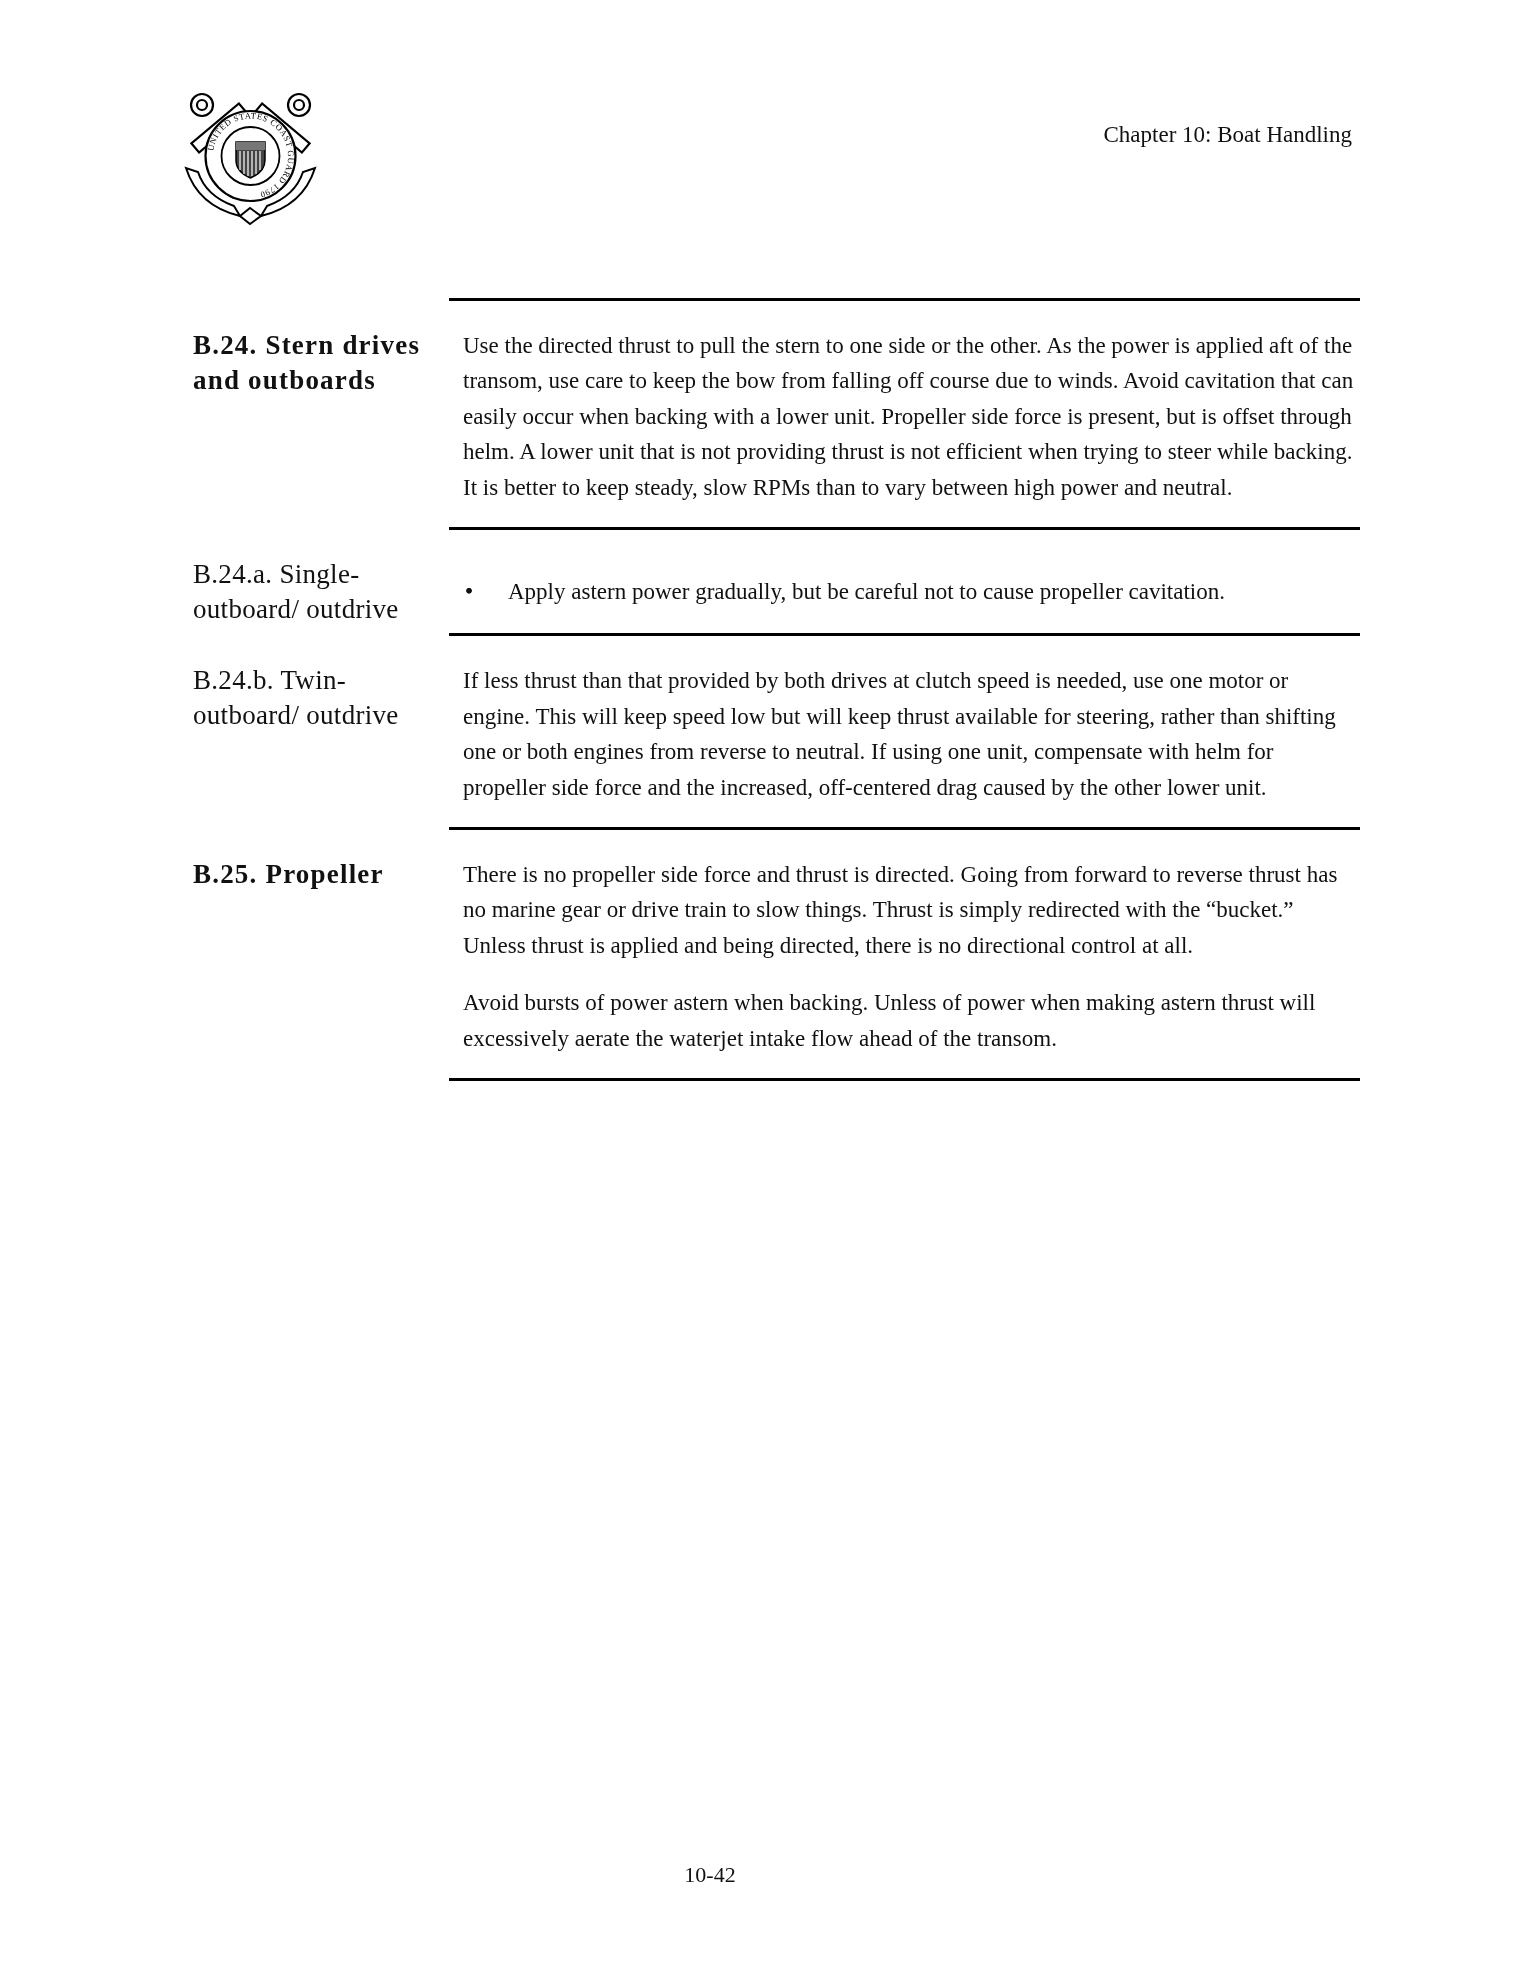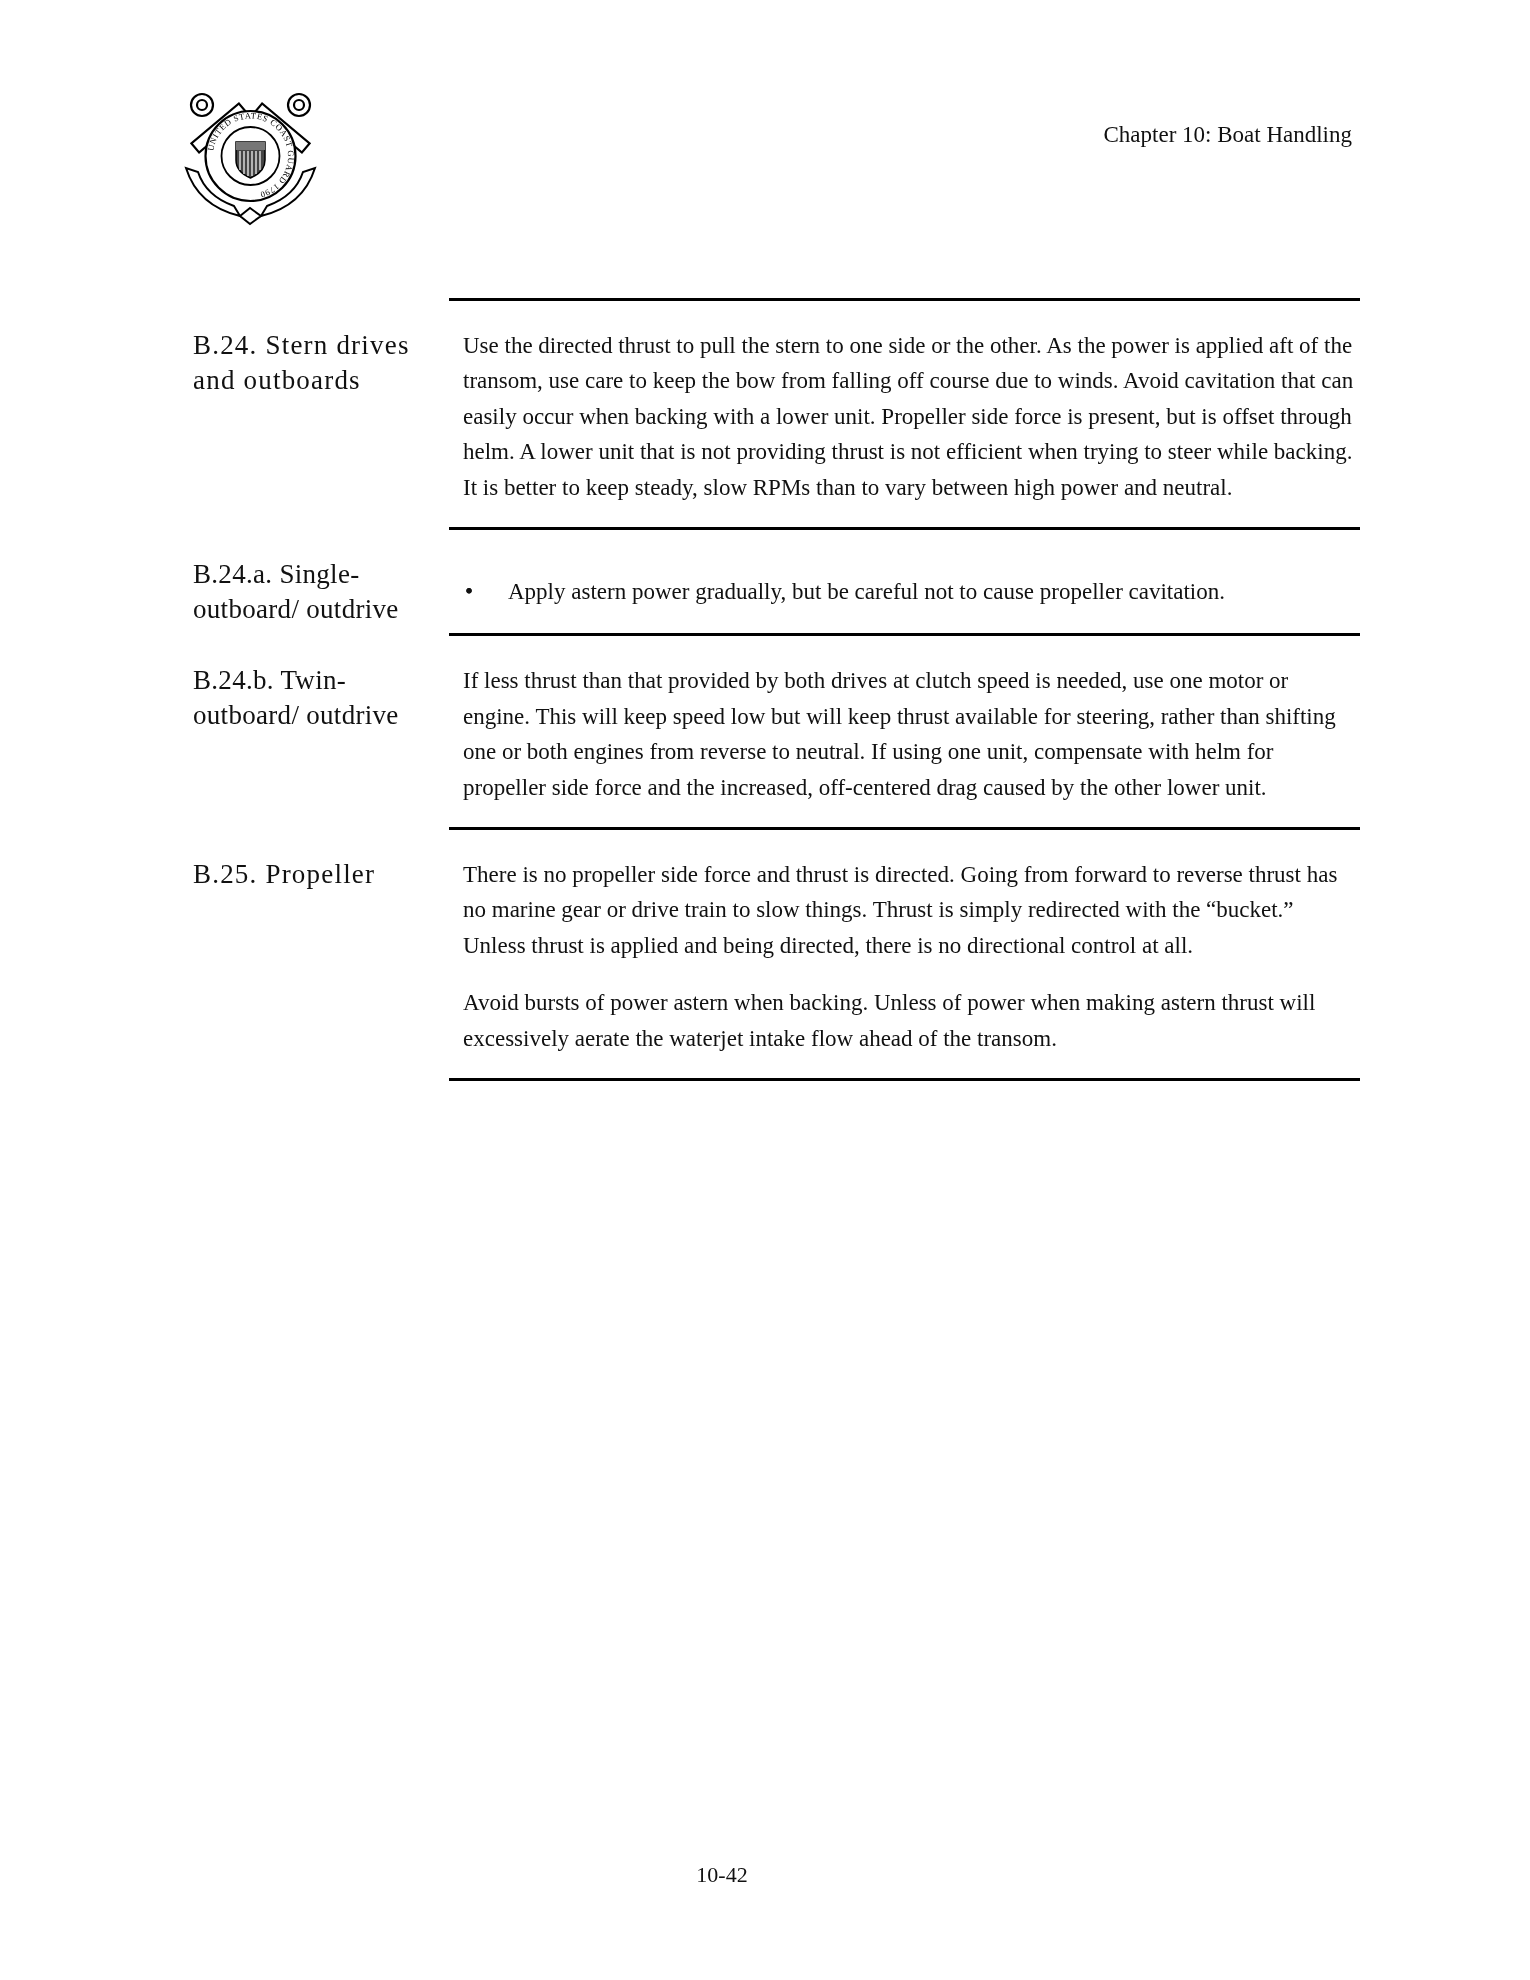--- a/index.html
+++ b/index.html
@@ -1,24 +1,24 @@
 <!DOCTYPE html>
 <html><head>
 <meta charset="utf-8">
 <style>
   html, body { margin: 0; padding: 0; background: #ffffff; }
   body { width: 1530px; height: 1980px; position: relative; overflow: hidden;
          font-family: "Liberation Serif", "DejaVu Serif", serif; color: #111; }
   .logo { position: absolute; left: 178px; top: 88px; width: 145px; height: 138px; }
   .running-head { position: absolute; right: 178px; top: 122px; font-size: 23px; }
-  .page-number { position: absolute; left: 12px; width: 1420px; top: 1862px; text-align: center; font-size: 22px; }
+  .page-number { position: absolute; left: 0; width: 1420px; top: 1862px; text-align: center; font-size: 22px; }
   .content { position: absolute; left: 193px; top: 298px; width: 1167px; }
   .row { display: flex; position: relative; }
   .row .label { width: 256px; flex: none; font-size: 27px; line-height: 35px; padding-top: 27px; letter-spacing: 0.3px; }
-  .row .label.spaced { letter-spacing: 1.2px; }
+  .row .label.spaced { letter-spacing: 1.2px; font-weight: bold; }
   .row .body { flex: 1; margin-left: 0; font-size: 23px; line-height: 35.4px; padding: 27px 0 0 14px; }
   .rule { height: 3px; background: #000; margin-left: 256px; }
   .body p { margin: 0 0 22px 0; }
   .body p:last-child { margin-bottom: 22px; }
   .bullets { list-style: none; margin: 0; padding: 0; }
   .bullets li { position: relative; padding-left: 45px; margin-bottom: 17px; }
   .bullets li:last-child { margin-bottom: 24px; }
   .bullets li .dot { position: absolute; left: 2px; top: 0; }
 </style>
 </head>

